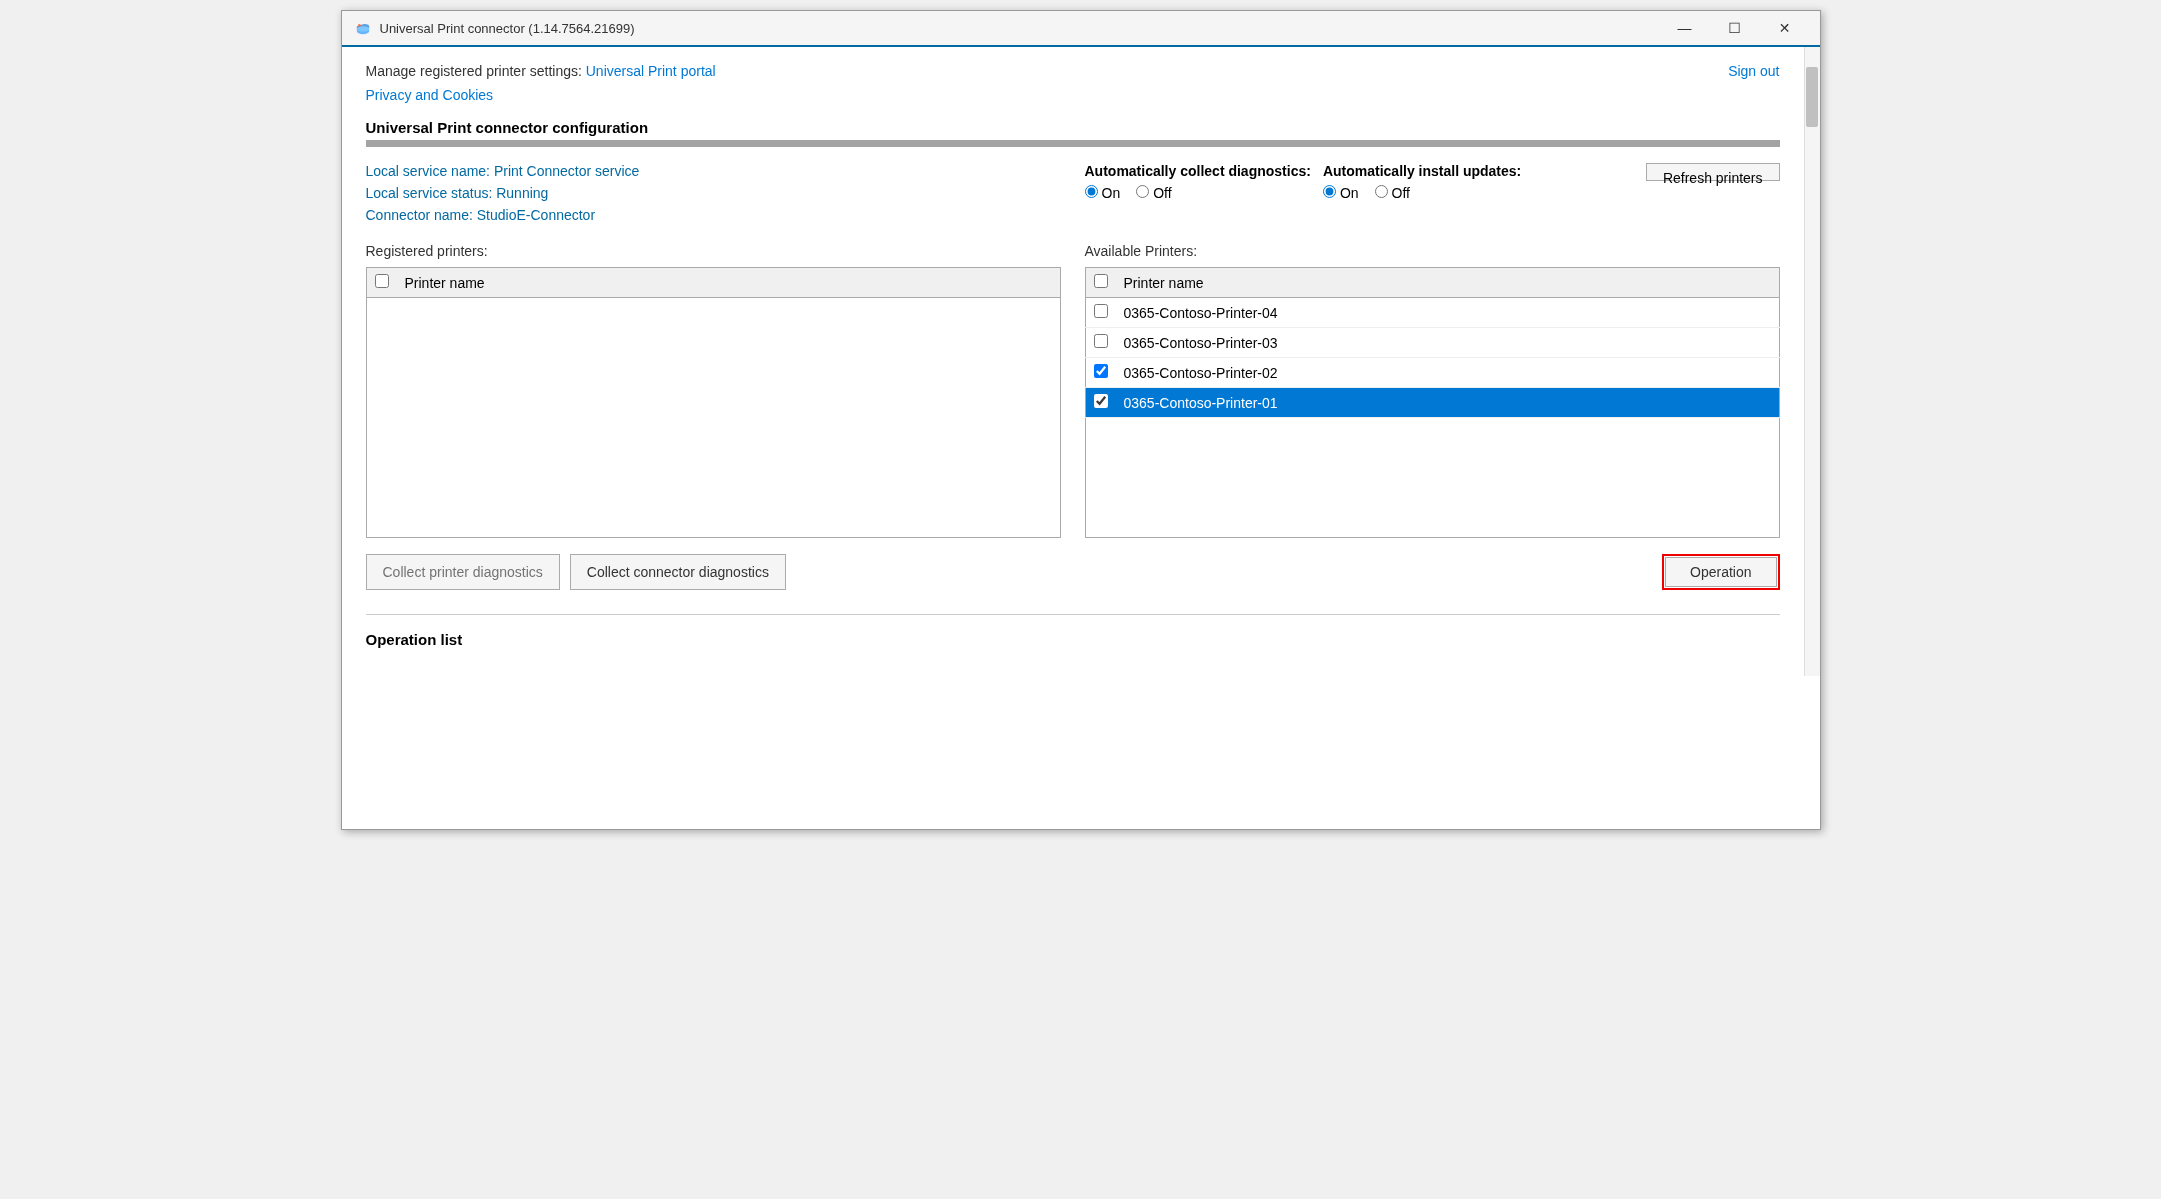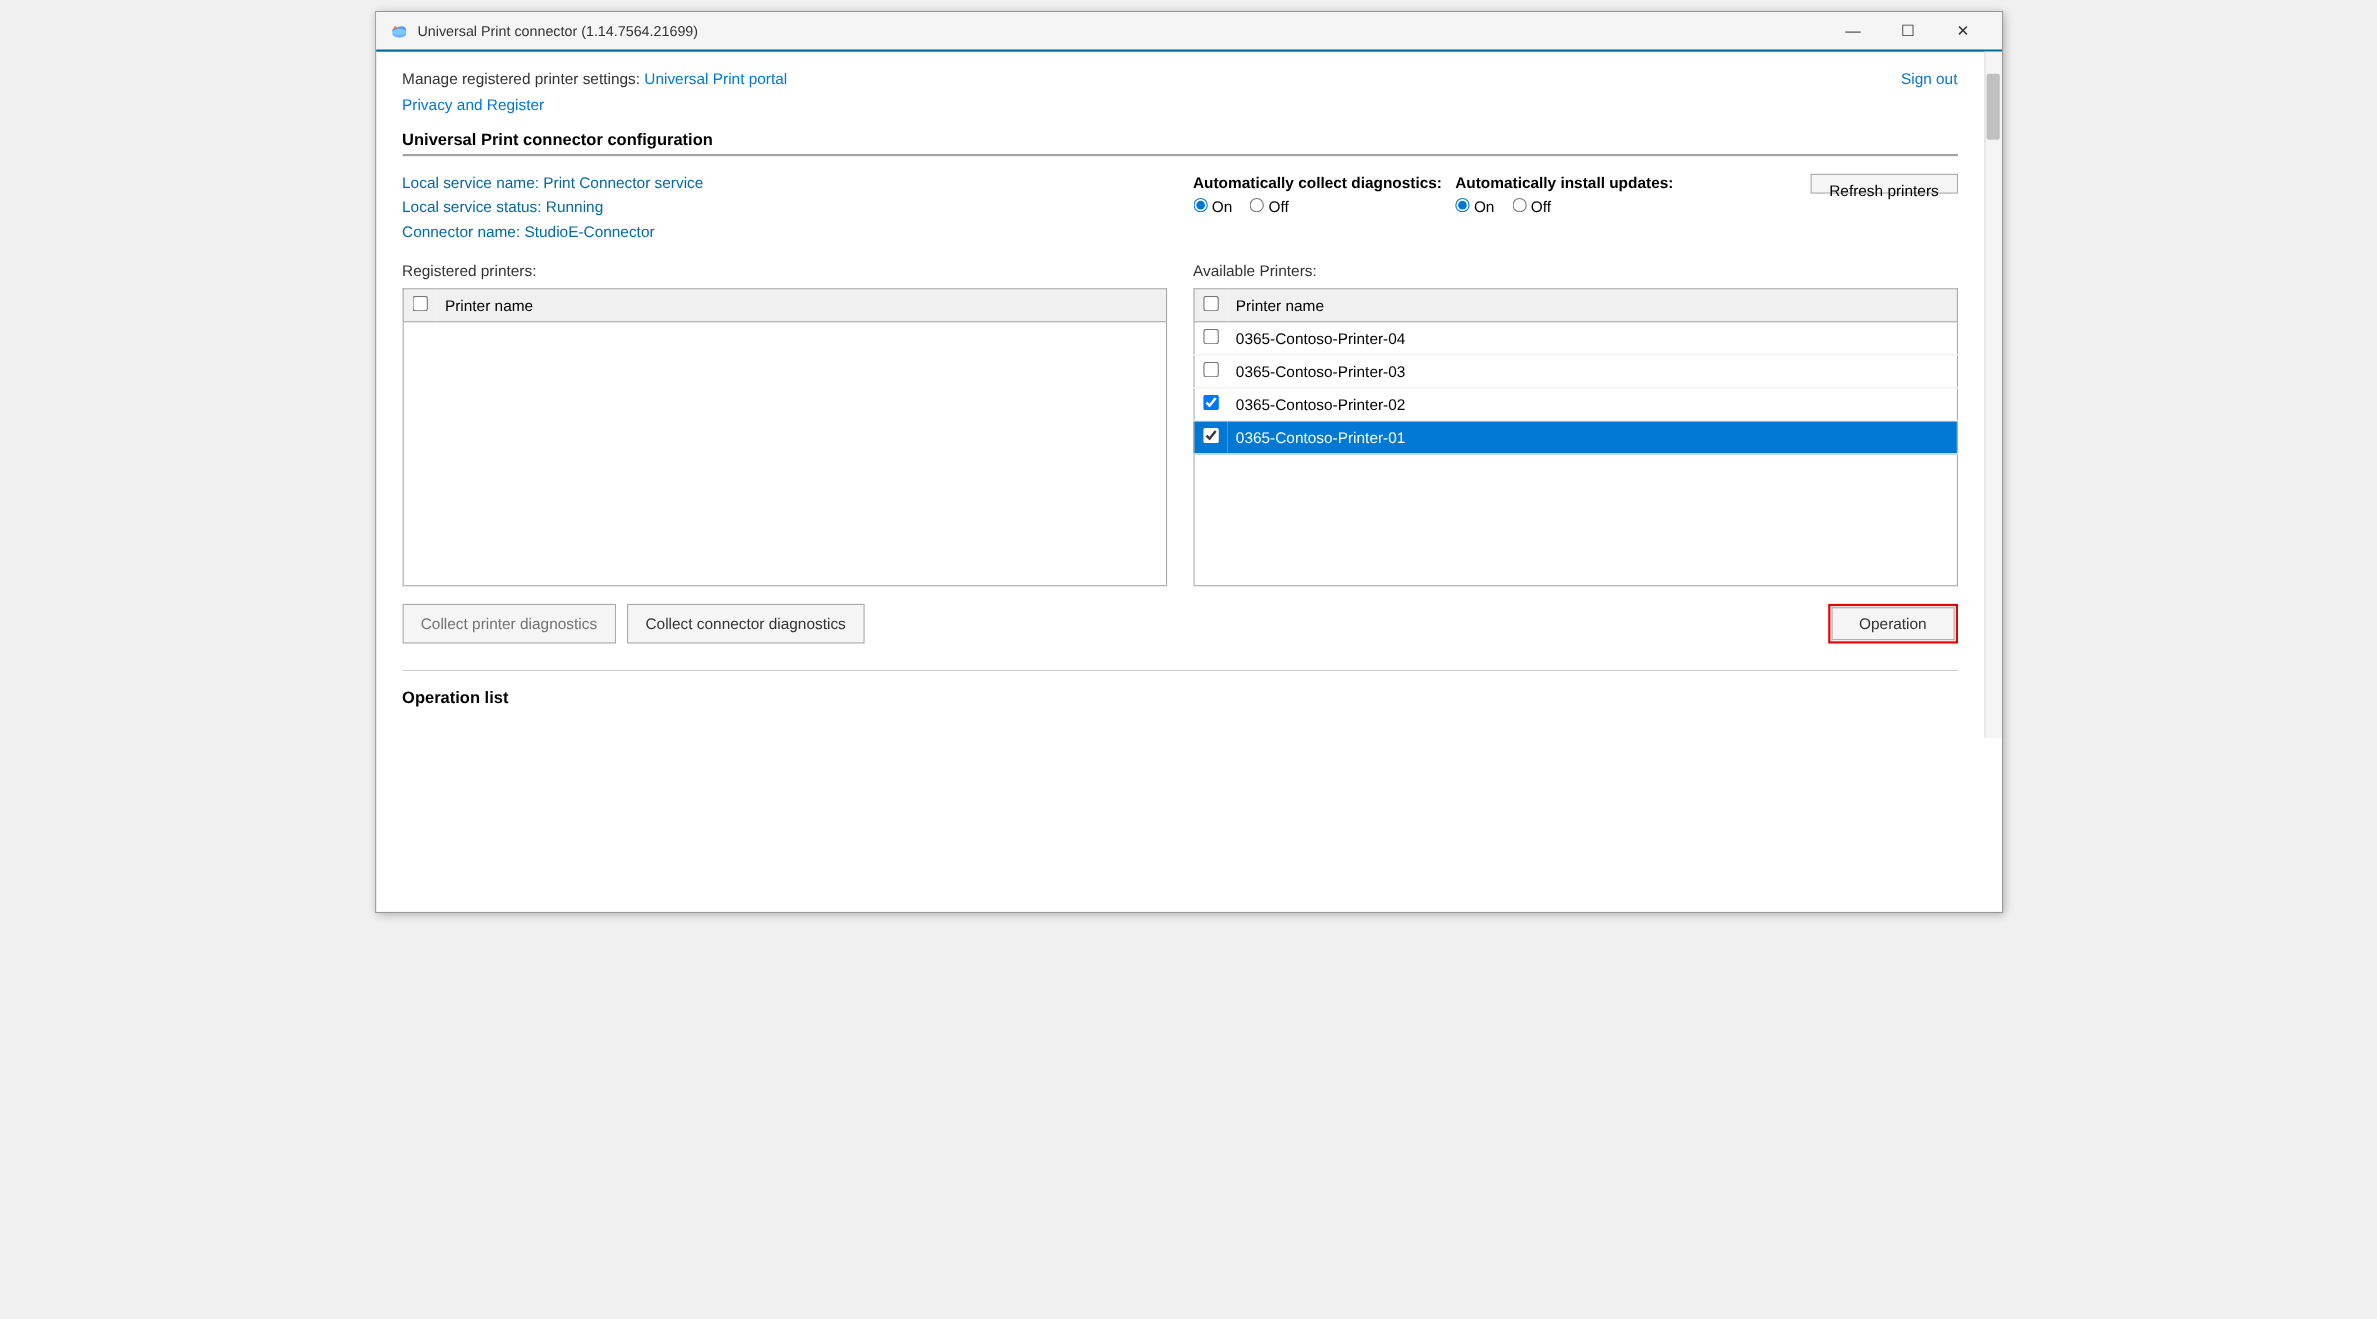--- a/index.html
+++ b/index.html
@@ -105,21 +105,21 @@
       text-decoration: none;
       cursor: pointer;
       font-size: 14px;
       display: inline-block;
       margin-bottom: 16px;
     }
 
     .section-title {
       font-size: 15px;
       font-weight: bold;
-      border-bottom: 2px solid #a3a3a3;
+      border-bottom: 7px solid #a3a3a3;
       padding-bottom: 4px;
       margin-bottom: 16px;
     }
 
     .main-grid {
       display: grid;
       grid-template-columns: 1fr 1fr;
       gap: 24px;
       margin-bottom: 20px;
     }
@@ -312,21 +312,21 @@
       
       <div class="top-bar">
         <div>
           <span class="manage-text">Manage registered printer settings:</span>
           <a class="link">Universal Print portal</a>
         </div>
         <a class="link">Sign out</a>
       </div>
 
       
-      <a class="privacy-link">Privacy and Register</a>
+      <a class="privacy-link">Privacy and Cookies</a>
 
       
       <div class="section-title">Universal Print connector configuration</div>
 
       
       <div class="main-grid">
 
         <div class="left-config">
           <div class="config-line">Local service name: Print Connector service</div>
           <div class="config-line">Local service status: Running</div>

